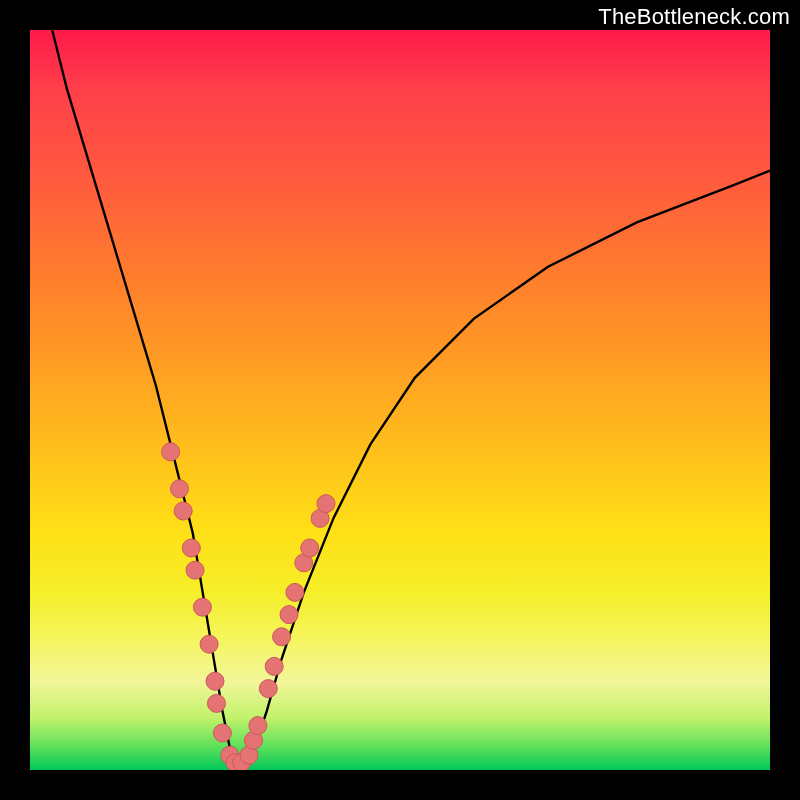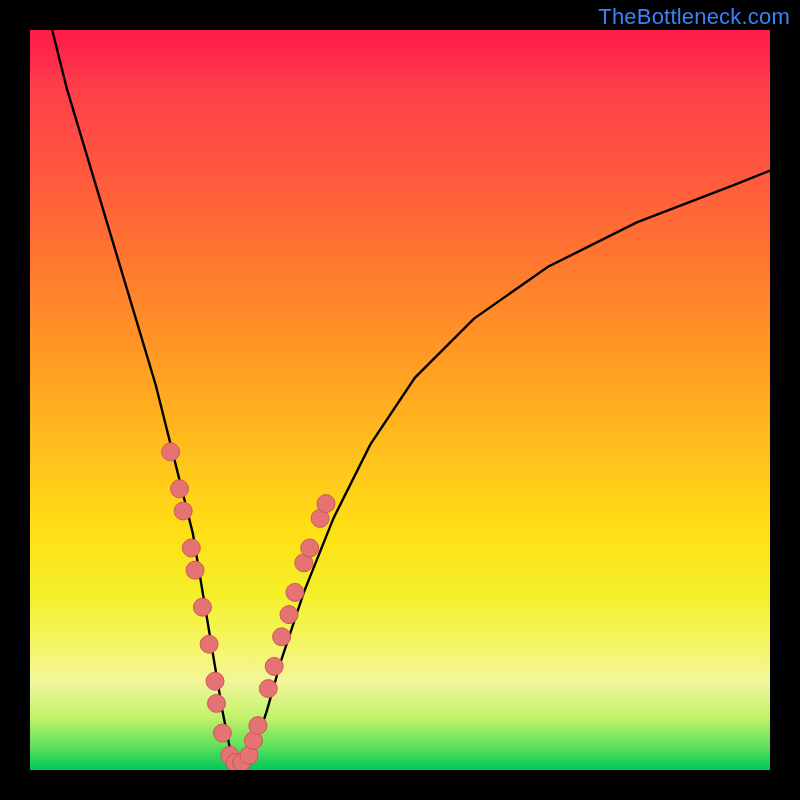--- a/index.html
+++ b/index.html
@@ -45,21 +45,21 @@
     position: absolute;
     left: 0;
     top: 0;
     width: 740px;
     height: 740px;
   }
   .watermark {
     position: absolute;
     top: 4px;
     right: 10px;
-    color: #3b82f6;
+    color: #ffffff;
     font-size: 22px;
     font-weight: 500;
     letter-spacing: 0.2px;
     user-select: none;
   }
 </style>
 </head>
 <body>
 
 <div class="frame">

